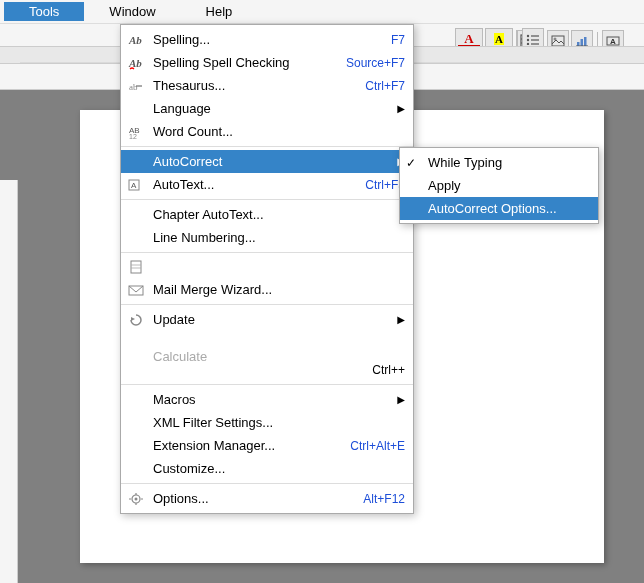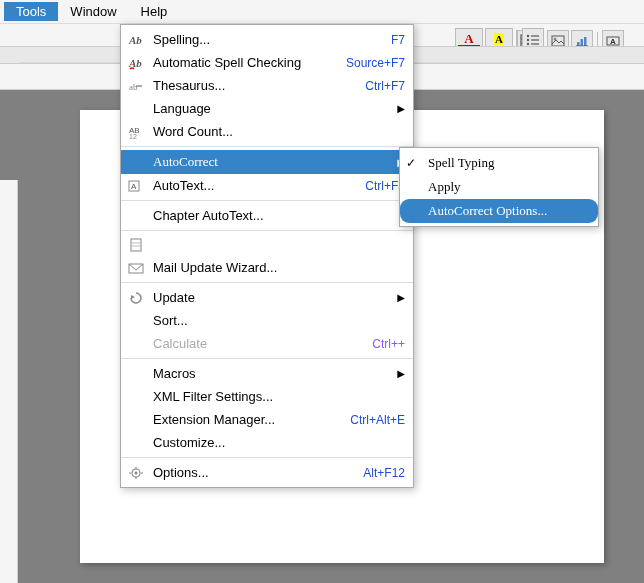--- a/index.html
+++ b/index.html
@@ -35,21 +35,21 @@
       top: 0; left: 0; right: 0;
       height: 24px;
       background: #f5f5f5;
       display: flex;
       align-items: center;
       padding: 0 4px;
       border-bottom: 1px solid #ddd;
     }
 
     .menubar-item {
-      padding: 2px 12px;
+      padding: 2px 25px;
       cursor: pointer;
       font-size: 13px;
       color: #000;
     }
 
     
     .dropdown-menu {
       position: absolute;
       top: 24px;
       left: 120px;
@@ -130,21 +130,20 @@
       cursor: pointer;
       position: relative;
       min-height: 22px;
       color: #000;
       white-space: nowrap;
     }
 
     .submenu-item.highlighted {
       background: #3584c8;
       color: white;
-      border-radius: 9px;
     }
 
     .submenu-item .check-area {
       position: absolute;
       left: 6px;
       font-size: 12px;
     }
 
     
     .doc-area {
@@ -314,21 +313,21 @@
     <span class="shortcut">F7</span>
   </div>
 
   <div class="menu-item">
     <span class="icon-area">
       <svg width="16" height="14" viewBox="0 0 16 14">
         <text x="1" y="11" font-size="11" font-weight="bold" font-style="italic" fill="#5a5a5a" font-family="serif">Ab</text>
         <path d="M2 13 Q4 11 6 13" stroke="#f00" stroke-width="1.2" fill="none"></path>
       </svg>
     </span>
-    <span>Automatic Spell Checking</span>
+    <span>Spelling Spell Checking</span>
     <span class="shortcut">Source+F7</span>
   </div>
 
   <div class="menu-item">
     <span class="icon-area">
       <svg width="16" height="14" viewBox="0 0 16 14">
         <text x="1" y="11" font-size="9" fill="#888" font-family="serif">ab</text>
         <line x1="8" y1="7" x2="14" y2="7" stroke="#555" stroke-width="1" marker-end="url(#arrow)"></line>
       </svg>
     </span>
@@ -347,30 +346,30 @@
       <svg width="16" height="14" viewBox="0 0 16 14">
         <text x="1" y="8" font-size="8" fill="#555" font-family="sans-serif">AB</text>
         <text x="1" y="14" font-size="7" fill="#888" font-family="sans-serif">12</text>
       </svg>
     </span>
     <span>Word Count...</span>
   </div>
 
   <div class="menu-separator"></div>
 
-  <div class="menu-item active" style="position:relative;font-family:Liberation Serif, serif;">
+  <div class="menu-item active" style="position:relative;">
     <span class="icon-area"></span>
     <span>AutoCorrect</span>
     <span class="arrow">▶</span>
 
     <div class="submenu" style="top: -3px; left: 278px;">
 
       <div class="submenu-item">
         <span class="check-area">✓</span>
-        <span>Spell Typing</span>
+        <span>While Typing</span>
       </div>
 
       <div class="submenu-item">
         <span>Apply</span>
       </div>
 
 
       <div class="submenu-item highlighted">
         <span>AutoCorrect Options...</span>
       </div>
@@ -389,20 +388,24 @@
     <span class="shortcut">Ctrl+F3</span>
   </div>
 
   <div class="menu-separator"></div>
 
   <div class="menu-item">
     <span class="icon-area"></span>
     <span>Chapter AutoText...</span>
   </div>
 
+  <div class="menu-item">
+    <span class="icon-area"></span>
+    <span>Line Numbering...</span>
+  </div>
 
 
   <div class="menu-separator"></div>
 
 
   <div class="menu-item">
     <span class="icon-area">
       <svg width="16" height="14" viewBox="0 0 16 14">
         <rect x="3" y="1" width="10" height="12" fill="none" stroke="#888" stroke-width="1"></rect>
         <line x1="3" y1="5" x2="13" y2="5" stroke="#aaa" stroke-width="0.8"></line>
@@ -411,45 +414,41 @@
     </span>
   </div>
 
   <div class="menu-item">
     <span class="icon-area">
       <svg width="16" height="14" viewBox="0 0 16 14">
         <rect x="1" y="3" width="14" height="9" fill="none" stroke="#888" stroke-width="1"></rect>
         <polyline points="1,3 8,9 15,3" stroke="#888" stroke-width="1" fill="none"></polyline>
       </svg>
     </span>
-    <span>Mail Update Wizard...</span>
+    <span>Mail Merge Wizard...</span>
   </div>
 
   <div class="menu-separator"></div>
 
   <div class="menu-item">
     <span class="icon-area">
       <svg width="16" height="14" viewBox="0 0 16 14">
         <path d="M8 2 A5 5 0 1 1 3 7" fill="none" stroke="#888" stroke-width="1.5"></path>
         <polygon points="3,4 3,8 7,6" fill="#888"></polygon>
       </svg>
     </span>
     <span>Update</span>
     <span class="arrow">▶</span>
   </div>
 
-  <div class="menu-item">
-    <span class="icon-area"></span>
-    <span>Sort...</span>
-  </div>
 
   <div class="menu-item disabled">
     <span class="icon-area"></span>
     <span style="color:#aaa;">Calculate</span>
-    <span class="shortcut" style="color:#8b5cf6;">Ctrl++</span>
+    <span class="shortcut" style="color:#000000;margin-top:28px;">Ctrl++</span>
   </div>
 
   <div class="menu-separator"></div>
 
   <div class="menu-item">
     <span class="icon-area"></span>
     <span>Macros</span>
     <span class="arrow">▶</span>
   </div>
 

